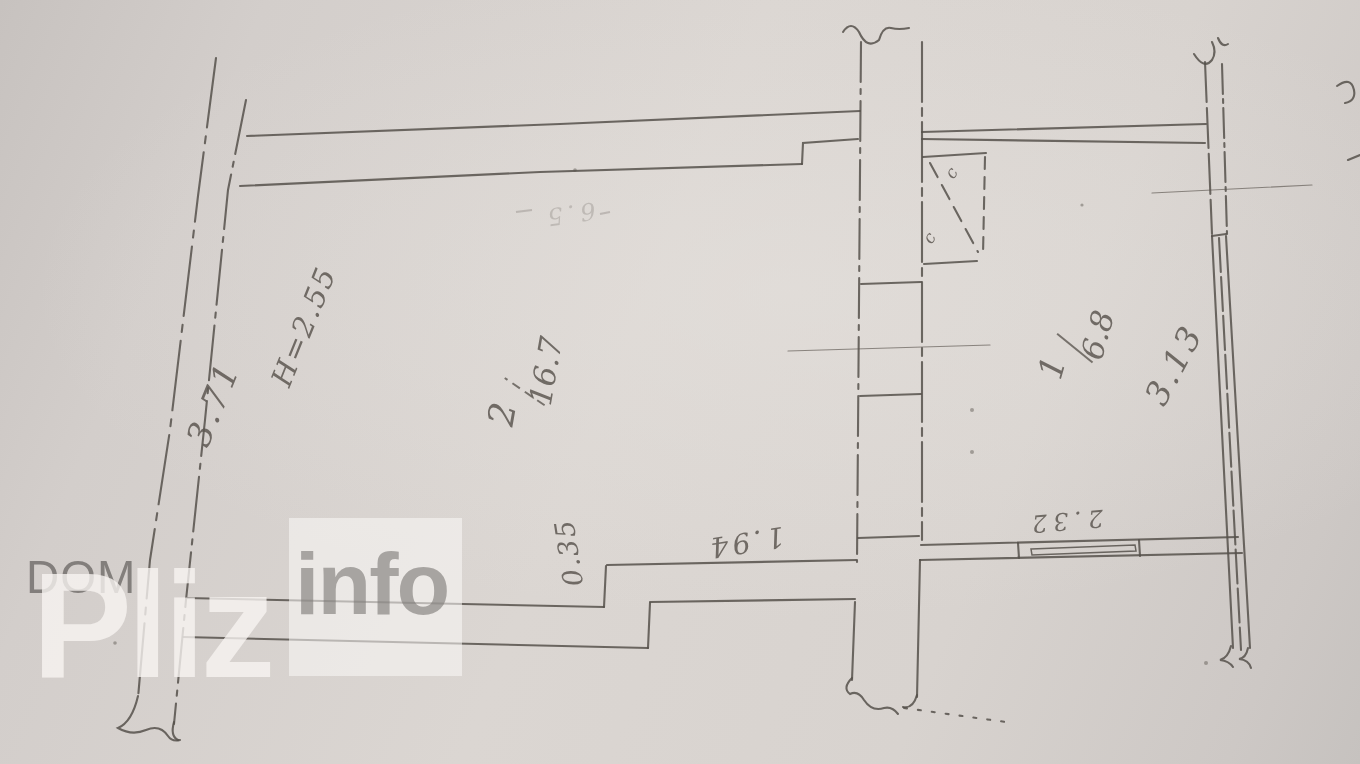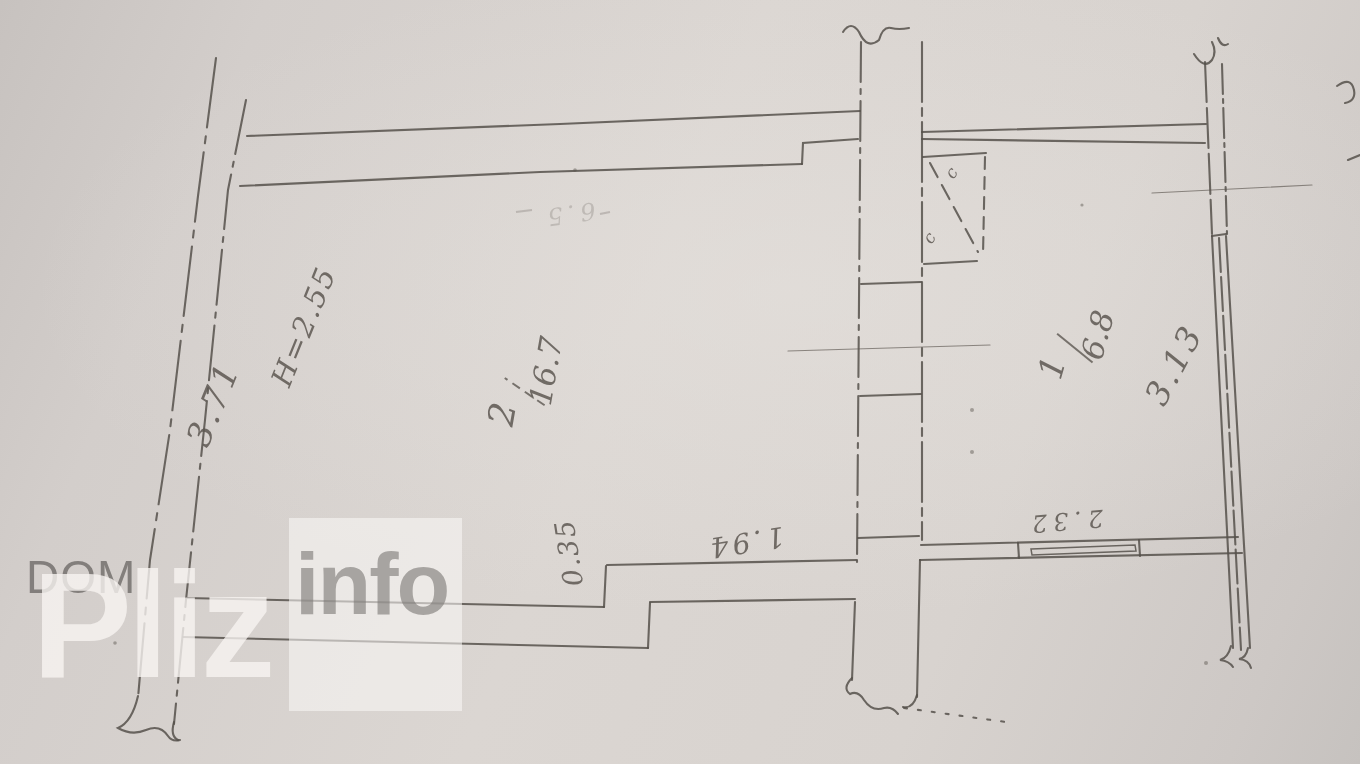--- a/index.html
+++ b/index.html
@@ -23,21 +23,21 @@
     position:absolute;left:26px;top:550px;
     font-size:46px;font-weight:normal;letter-spacing:1px;
     color:rgba(108,104,101,.78);
   }
   .wm-pliz{
     position:absolute;left:32px;top:550px;line-height:1;
     font-size:150px;font-weight:bold;letter-spacing:-5px;
     color:rgba(248,245,242,.78);
   }
   .wm-box{
-    position:absolute;left:289px;top:518px;width:173px;height:193px;
+    position:absolute;left:289px;top:518px;width:173px;height:158px;
     background:rgba(252,250,248,.55);
   }
   .wm-info{
     position:absolute;left:6px;top:22px;line-height:1;
     font-size:88px;font-weight:bold;letter-spacing:-2px;
     color:rgba(122,118,115,.60);
   }
 </style>
 </head>
 <body>

